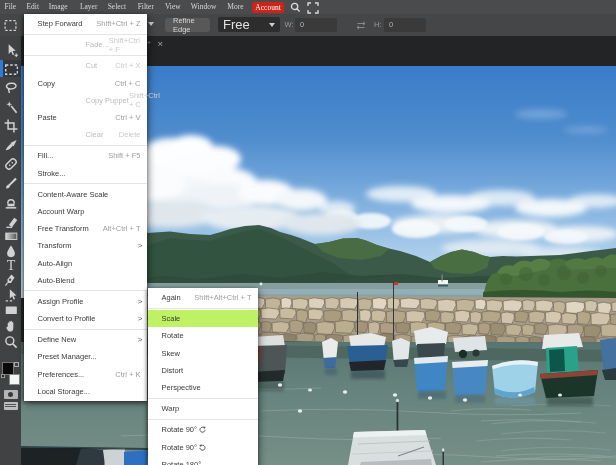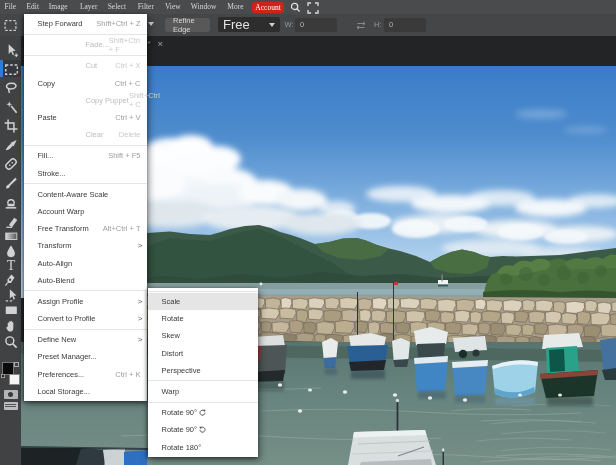--- a/index.html
+++ b/index.html
@@ -9,21 +9,21 @@
 #toolbar { position:absolute; left:0; top:36px; width:21px; height:429px; background:#404244; z-index:4; }
 #tabstrip { position:absolute; left:21px; top:36px; width:595px; height:30px; background:#232425; z-index:1; }
 #photo { position:absolute; left:21px; top:66px; z-index:0; }
 .menu { position:absolute; background:#fff; z-index:10; box-shadow:-1px 1px 4px rgba(0,0,0,0.55), 2px 3px 7px rgba(0,0,0,0.4); padding:1px 0; }
 .mi { height:17.2px; display:flex; align-items:center; padding:0 6.5px 0 13.5px; font-size:7.5px; color:#3a3a3a; position:relative; }
 .mi .lb { flex:0 0 auto; }
 .mi .sc { margin-left:auto; color:#9d9d9d; font-size:7.5px; }
 .mi .ar { margin-left:auto; color:#555; font-size:8px; margin-right:-2px; }
 .mi.dis .lb { color:#bcbcbc;margin-left:48px; }
 .mi.dis .sc { color:#cacaca; }
-.mi.hl { background:#e5e5e5; }
+.mi.hl { background:#bef264; }
 .sep { border-top:1px solid #e4e4e4; margin:1.5px 0; }
 #mainmenu { left:24px; top:14px; width:123px; }
 #submenu { left:148px; top:288px; width:110px; }
 .obtn { position:absolute; background:#585858; border-radius:3px; color:#d5d5d5; font-size:7.5px;
   display:flex; align-items:center; justify-content:center;padding-left:8px; }
 .dd { position:absolute; background:#2d2d2e; border-radius:2px; color:#e2e2e2; font-size:13px;
   display:flex; align-items:center; padding-left:5px; }
 .lab { position:absolute; color:#9a9a9a; font-size:7.5px; line-height:14px; }
 .inp { position:absolute; background:#3a3a3b; border-radius:2px; color:#b5b5b5; font-size:7.5px;
   display:flex; align-items:center; padding-left:5px; }
@@ -577,20 +577,24 @@
     </div>
 <div class="mi">
       <span class="lb">Preferences...</span>
       <span class="sc">Ctrl + K</span>
     </div>
 <div class="mi">
       <span class="lb">Local Storage...</span>
     </div>
 </div>
 <div class="menu" id="submenu">
+<div class="mi">
+      <span class="lb">Again</span>
+      <span class="sc">Shift+Alt+Ctrl + T</span>
+    </div>
 <div class="sep"></div>
 <div class="mi hl">
       <span class="lb">Scale</span>
     </div>
 <div class="mi">
       <span class="lb">Rotate</span>
     </div>
 <div class="mi">
       <span class="lb">Skew</span>
     </div>

